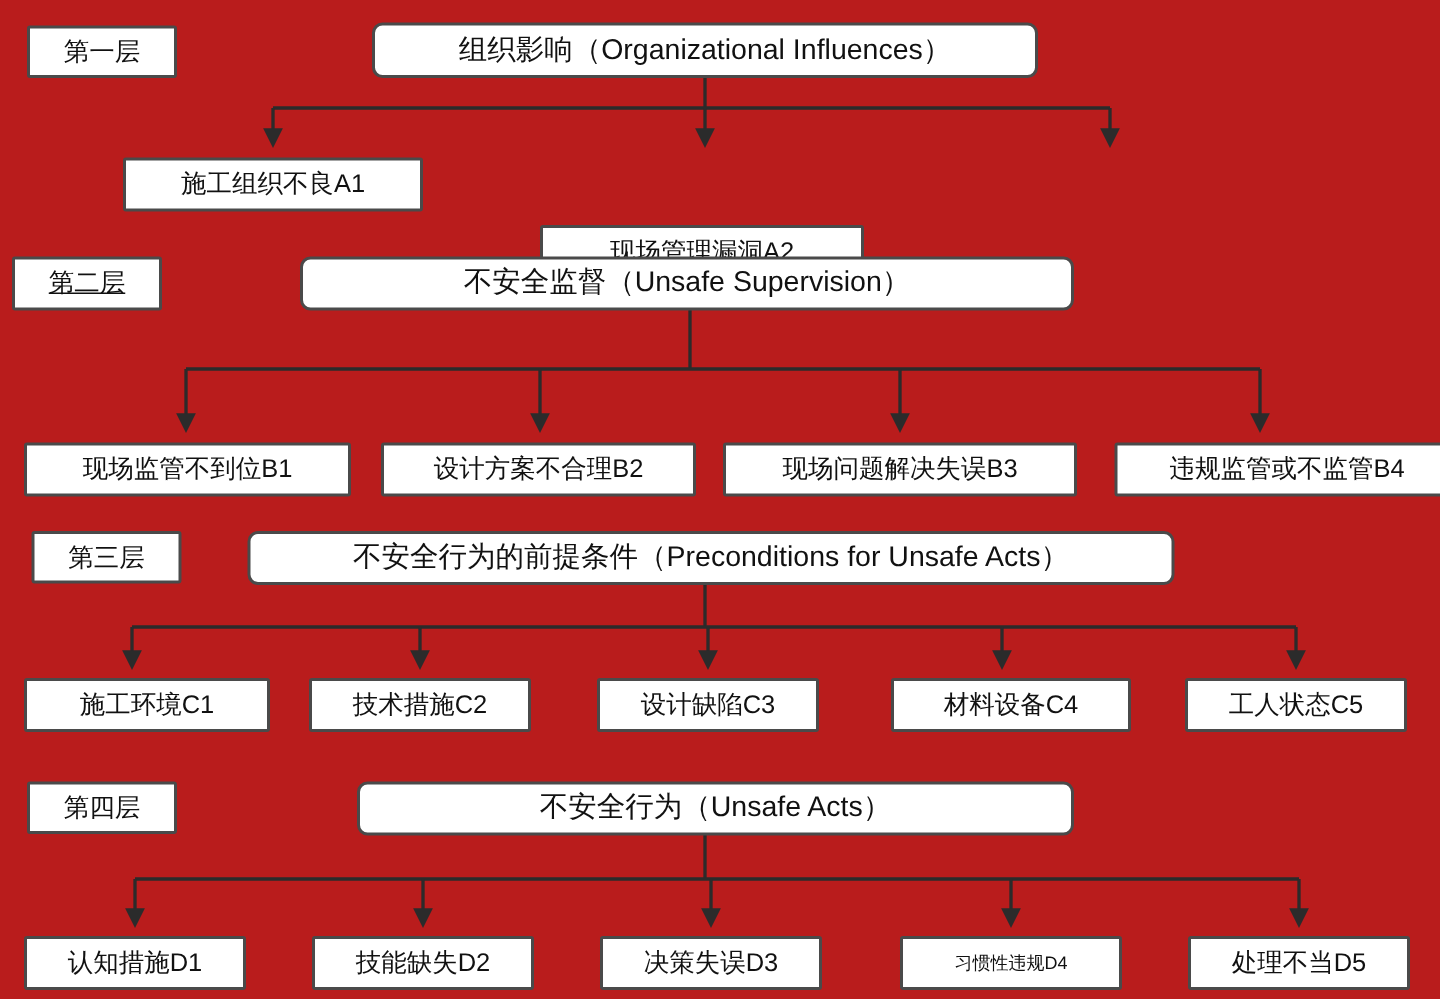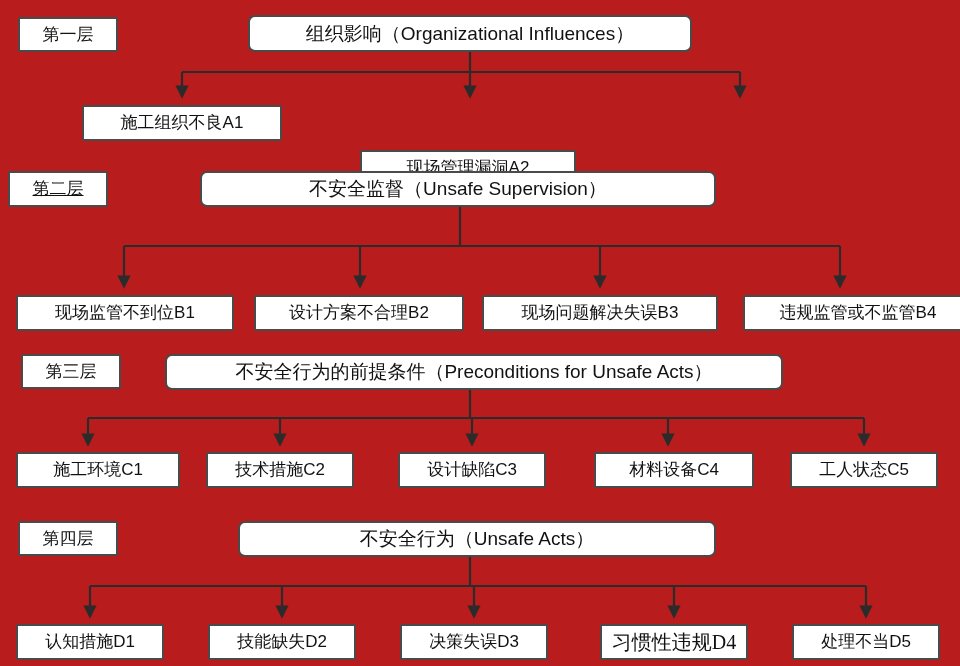--- a/index.html
+++ b/index.html
@@ -46,22 +46,21 @@
     font-size: 19px;
     border-radius: 7px;
   }
   .leaf-node {
     font-size: 17px;
     border-radius: 2px;
   }
   .leaf-node.wrap {
     white-space: normal;
     line-height: 1.05;
-    font-size: 20px;
-    font-family: Liberation Serif, serif;
+    font-size: 12px;
   }
 </style>
 </head>
 <body>
 
 <div id="stage">
 
   <svg id="svg-layer" viewBox="0 0 960 666">
     <defs>
       <marker id="arrow" viewBox="0 0 10 10" refX="8" refY="5" markerWidth="6" markerHeight="6" orient="auto-start-reverse">

